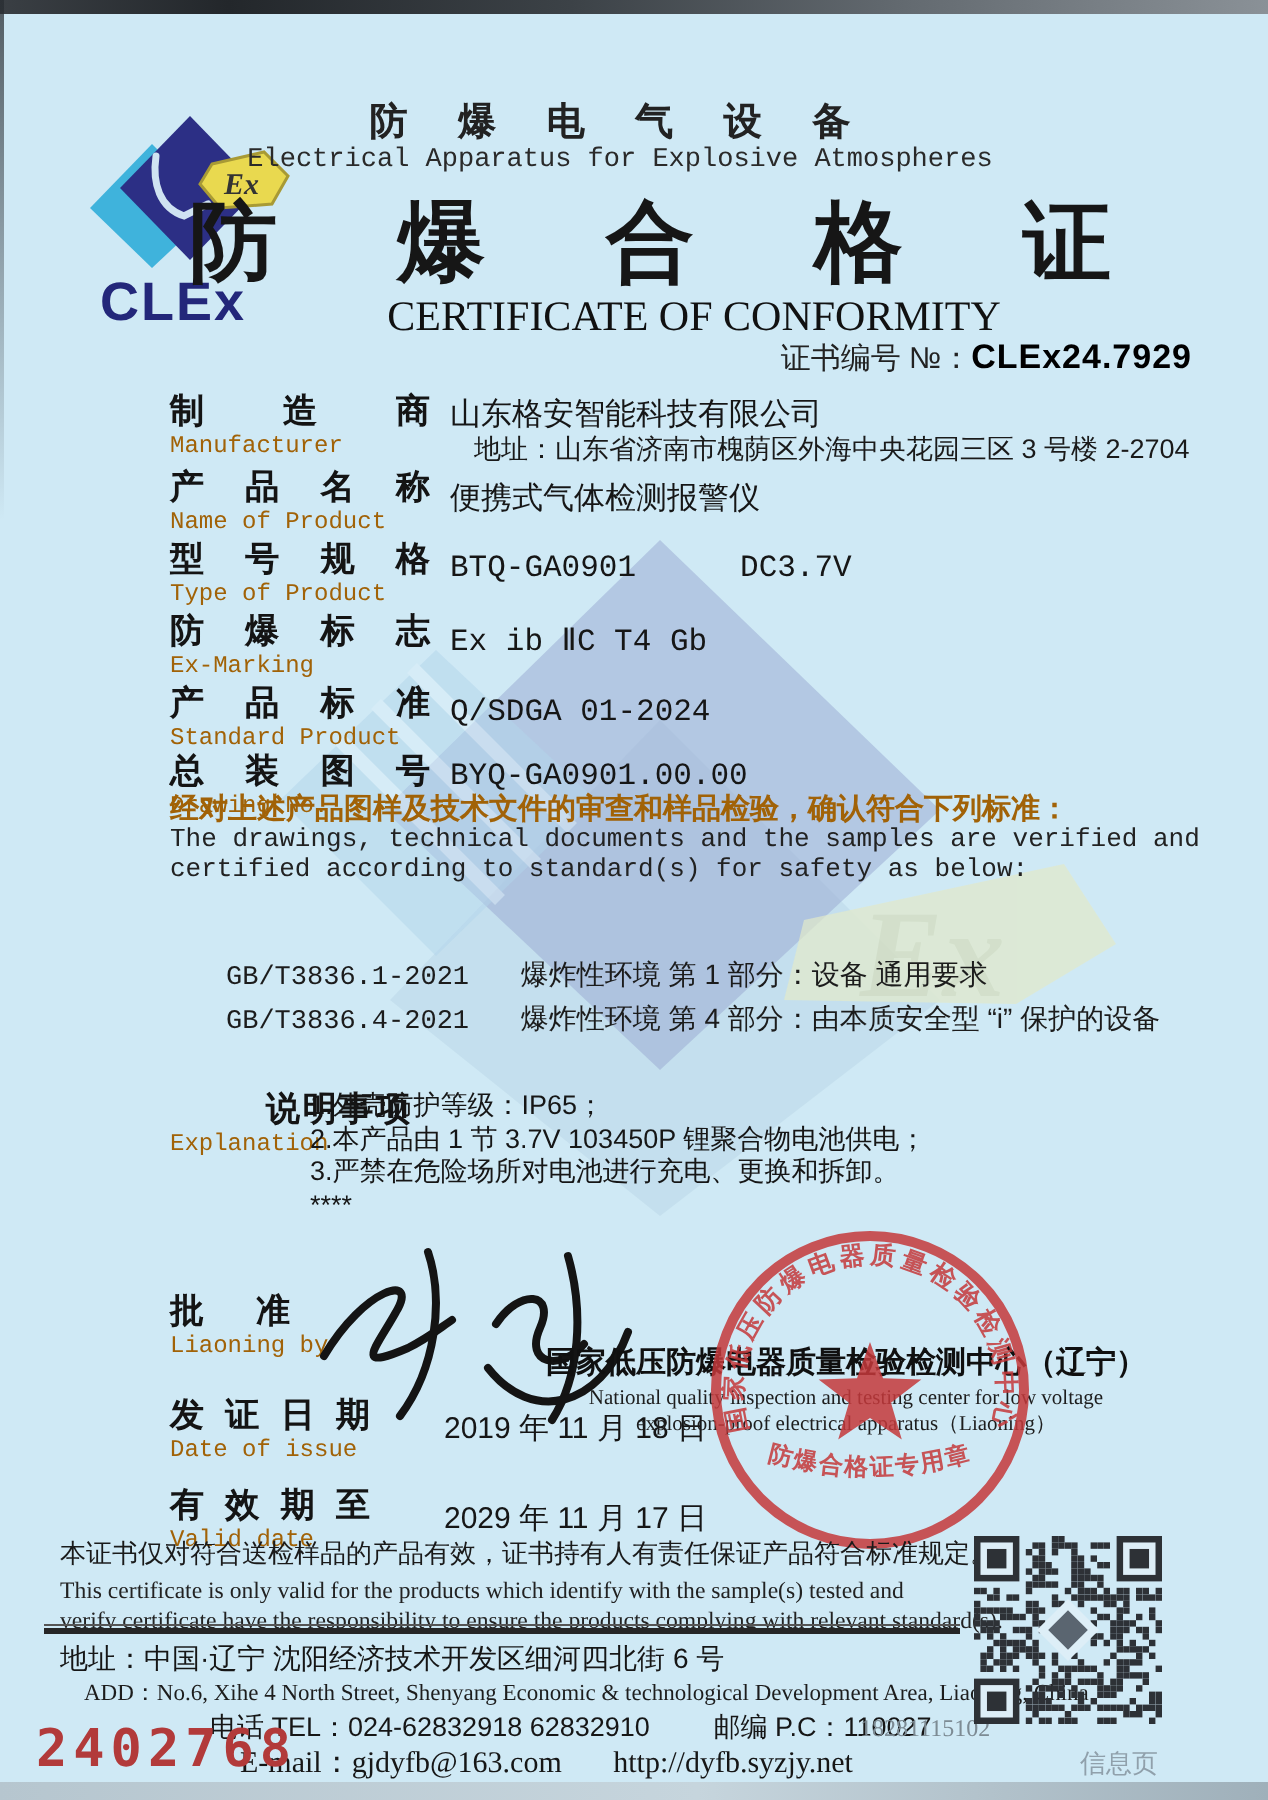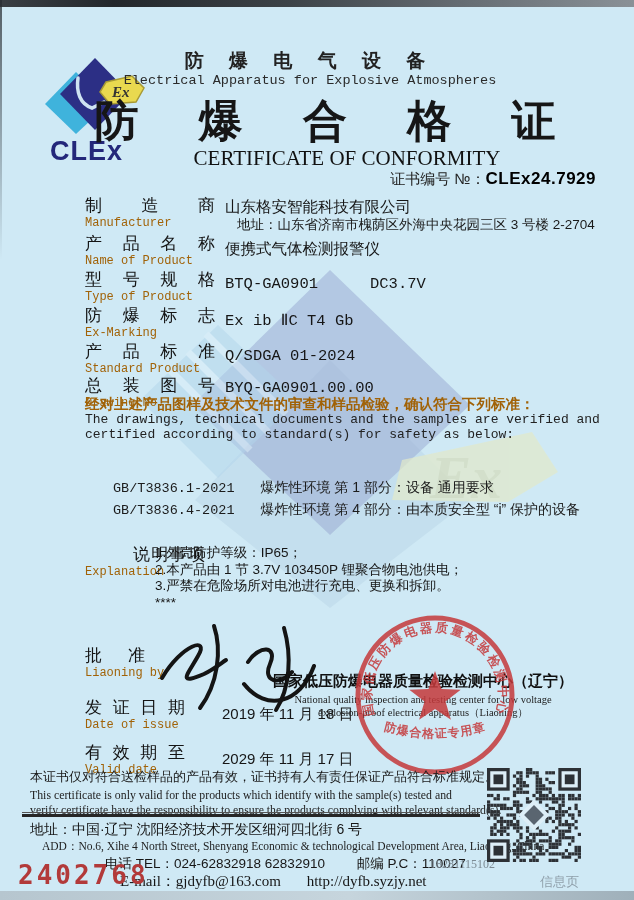--- a/index.html
+++ b/index.html
@@ -27,21 +27,21 @@
   .small-title-en{top:73px;left:0;width:620px;text-align:center;font-size:13.5px;color:#2a2a2a;}
   .main-title-zh{top:92px;left:20px;width:634px;text-align:center;
     font-size:44px;font-weight:bold;letter-spacing:24px;color:#161616;}
   .main-title-en{top:146px;left:30px;width:634px;text-align:center;font-size:21px;color:#111;}
   .certline{top:169px;right:38px;font-size:15px;color:#222;}
   .certline b{font-size:17px;letter-spacing:.5px;color:#000;}
   .brand-text{top:136px;left:50px;font-size:27px;font-weight:bold;color:#23277a;letter-spacing:1px;}
 
   
   .frow{left:85px;width:540px;}
-  .flabel{width:130px;font-weight:normal;font-size:17px;color:#141414;
+  .flabel{width:130px;font-weight:bold;font-size:17px;color:#141414;
     text-align:justify;text-align-last:justify;line-height:19px;}
   .flabel.w60{width:60px;} .flabel.w72{width:72px;margin-left:48px;} .flabel.w100{width:100px;}
   .flabel-en{font-size:12px;color:#a16207;margin-top:1px;
     font-family:"Liberation Mono","DejaVu Sans Mono",monospace;}
   .fval{position:absolute;left:140px;top:1px;font-size:15.5px;white-space:nowrap;color:#161616;}
   .fval2{position:absolute;left:152px;top:20px;font-size:13.5px;white-space:nowrap;color:#1a1a1a;}
   .gap-right{margin-left:52px;margin-top:32px;}
 
   .stmt-zh{left:85px;top:395px;font-size:14.5px;font-weight:bold;color:#a16207;}
   .stmt-en{left:85px;top:413px;font-size:13px;line-height:14.5px;color:#222;}

